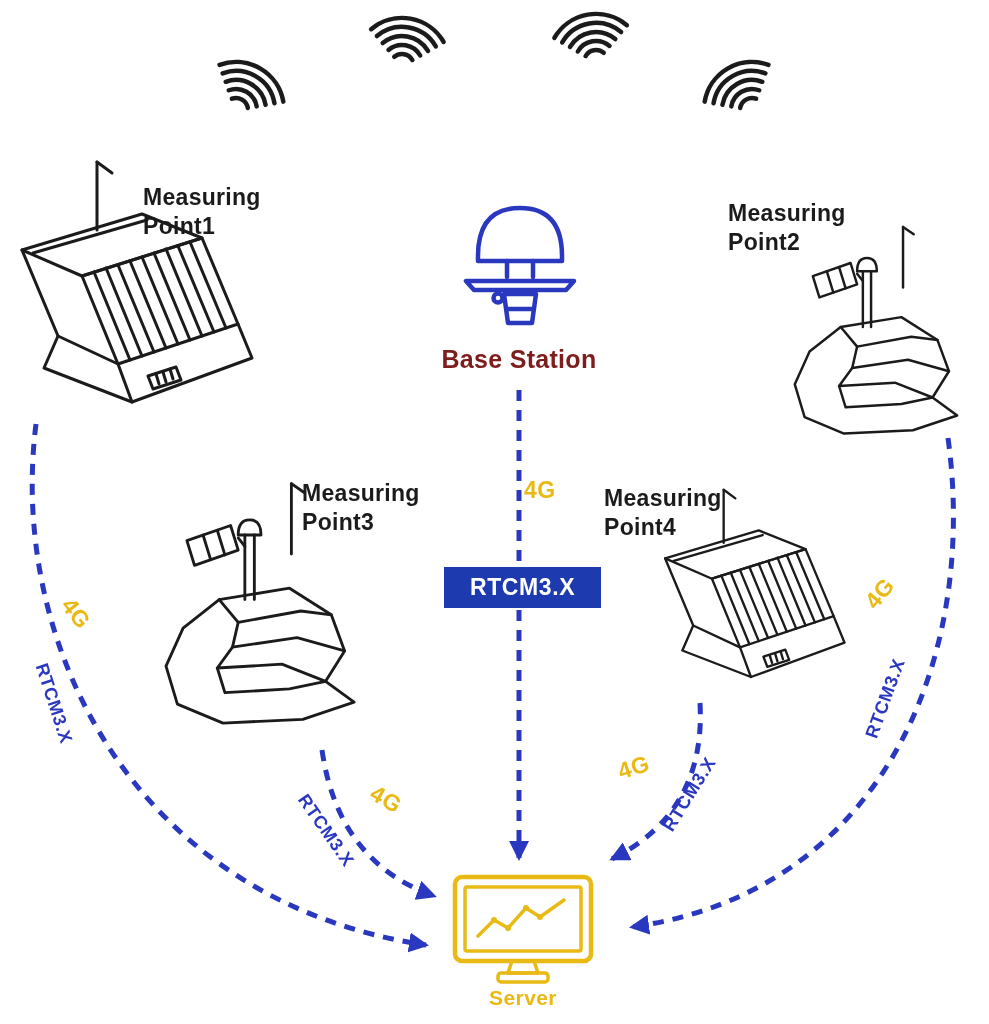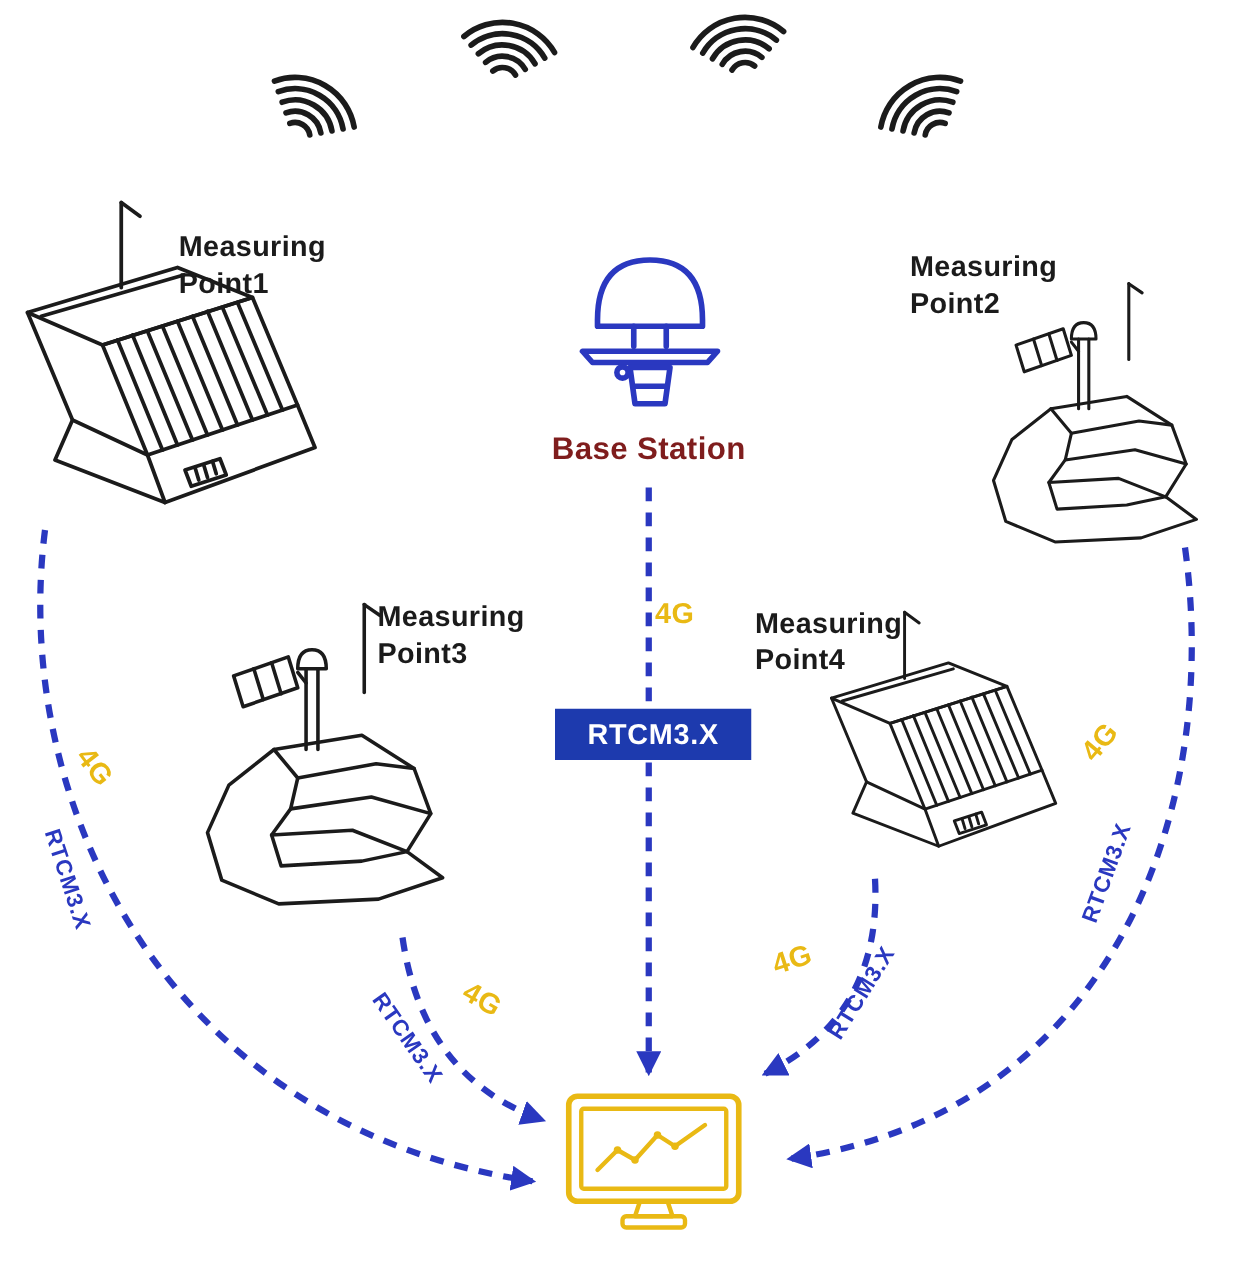--- a/index.html
+++ b/index.html
@@ -162,14 +162,15 @@
   <div class="lbl-rtcm r55" style="left:284px;top:820px;">RTCM3.X</div>
 
   <div class="lbl-4g rm18" style="left:618px;top:754px;">4G</div>
 
   <div class="lbl-rtcm rm58" style="left:648px;top:784px;">RTCM3.X</div>
 
   <div class="lbl-4g rm50" style="left:864px;top:580px;">4G</div>
 
   <div class="lbl-rtcm rm70" style="left:844px;top:688px;">RTCM3.X</div>
 
+  <div class="server-label">Server</div>
 
 </div>
 
 </body></html>

